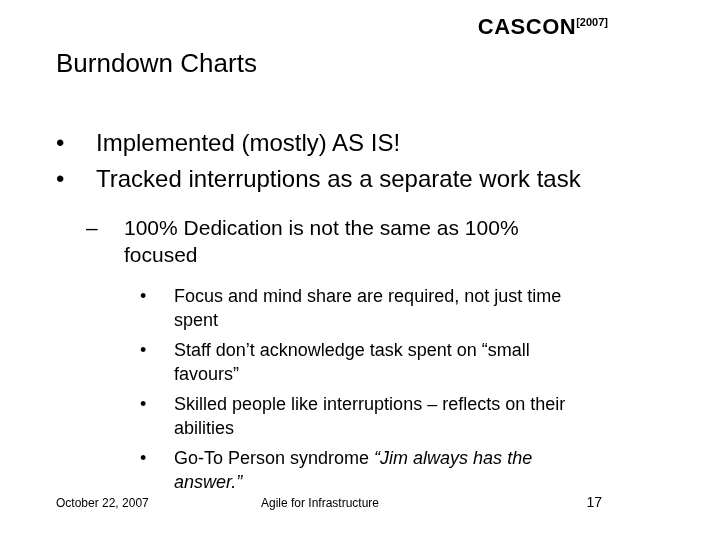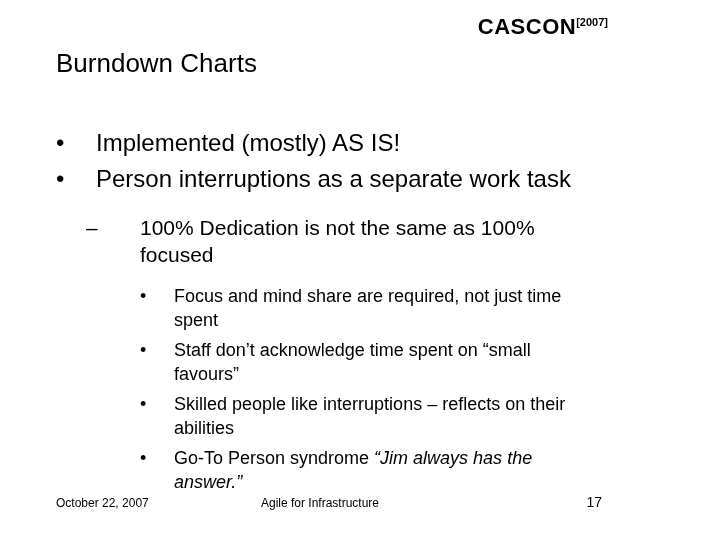--- a/index.html
+++ b/index.html
@@ -73,21 +73,20 @@
   }
   .lvl2 .bullet {
     width: 38px;
     flex: 0 0 38px;
     font-size: 21px;
     line-height: 27px;
   }
   .lvl2 .text {
     font-size: 21px;
     line-height: 27px;
-    margin-left: 16px;
   }
   .lvl3-wrap {
     margin-top: 16px;
     margin-left: 54px;
   }
   .lvl3 {
     display: flex;
     margin-bottom: 6px;
   }
   .lvl3 .bullet {
@@ -140,37 +139,37 @@
   <div class="title">Burndown Charts</div>
 
   <div class="body">
 
     <div class="lvl1">
       <div class="bullet">•</div>
       <div class="text">Implemented (mostly) AS IS!</div>
     </div>
     <div class="lvl1">
       <div class="bullet">•</div>
-      <div class="text">Person interruptions as a separate work task</div>
+      <div class="text">Tracked interruptions as a separate work task</div>
     </div>
 
     <div class="lvl2-wrap">
       <div class="lvl2">
         <div class="bullet">–</div>
         <div class="text">100% Dedication is not the same as 100% focused</div>
       </div>
 
       <div class="lvl3-wrap">
         <div class="lvl3">
           <div class="bullet">•</div>
           <div class="text">Focus and mind share are required, not just time spent</div>
         </div>
         <div class="lvl3">
           <div class="bullet">•</div>
-          <div class="text">Staff don’t acknowledge time spent on “small favours”</div>
+          <div class="text">Staff don’t acknowledge task spent on “small favours”</div>
         </div>
         <div class="lvl3">
           <div class="bullet">•</div>
           <div class="text">Skilled people like interruptions – reflects on their abilities</div>
         </div>
         <div class="lvl3 last">
           <div class="bullet">•</div>
           <div class="text">
             <span>Go-To Person syndrome </span><span class="italic">“Jim always has the answer.”</span>
           </div>

